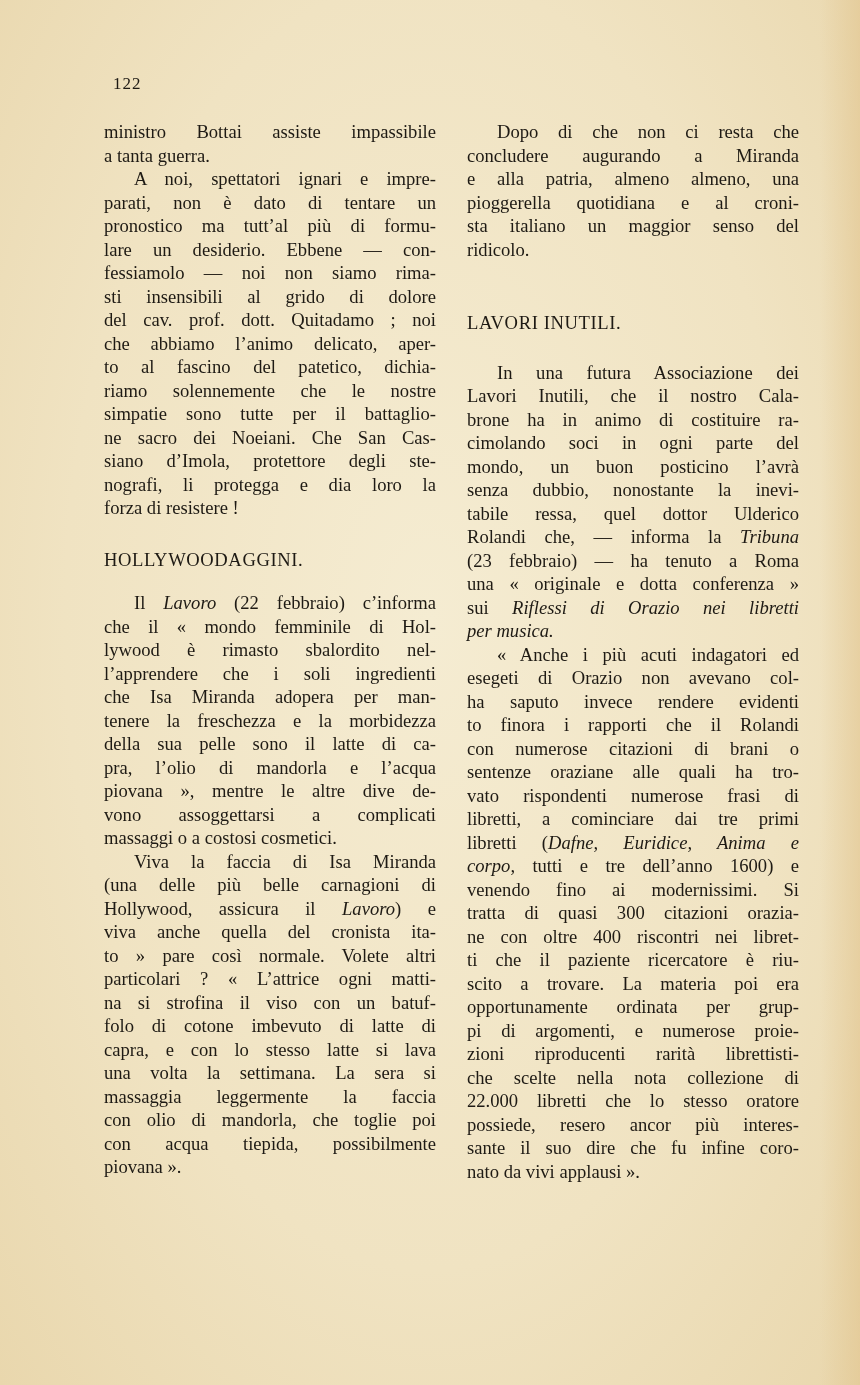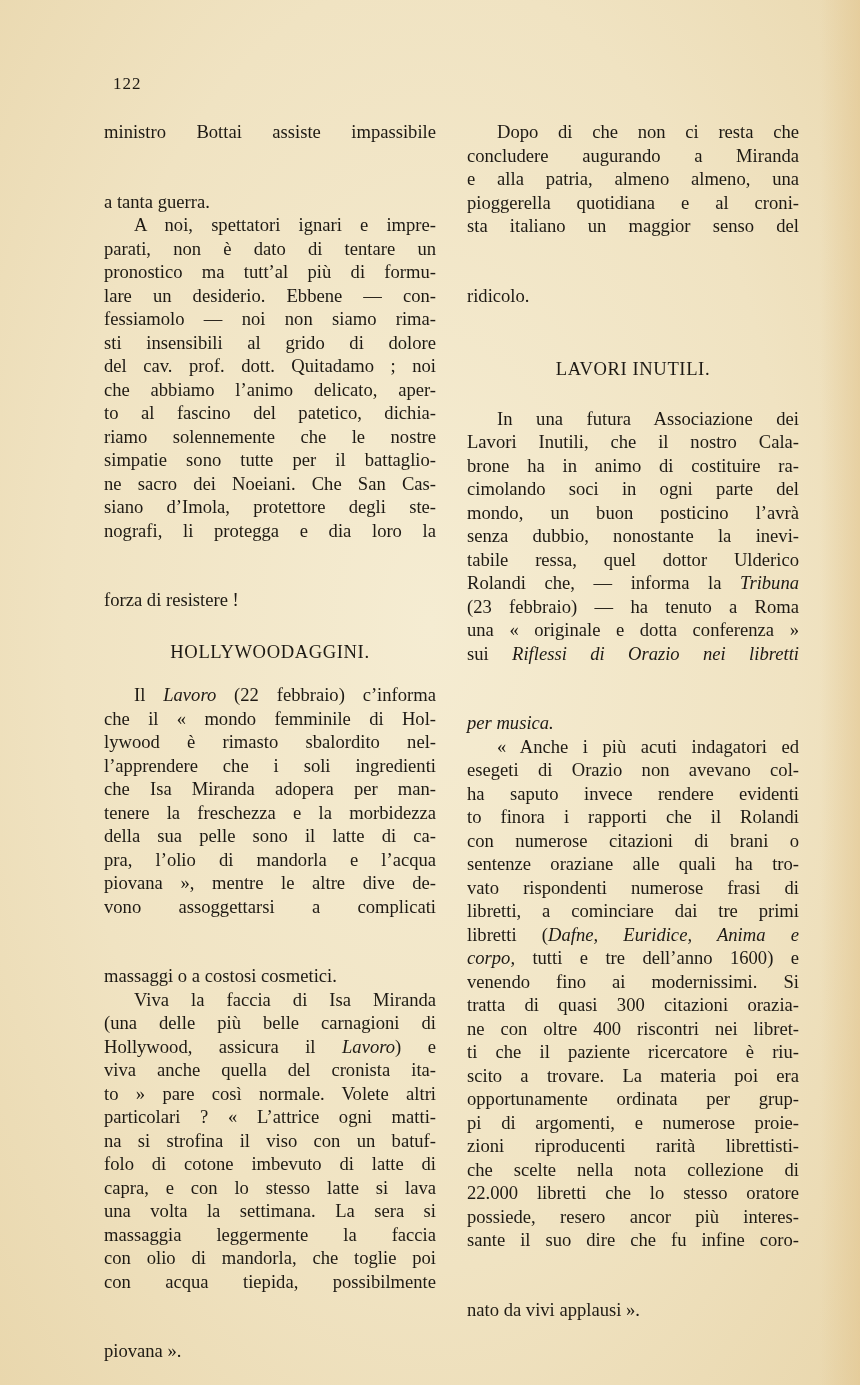--- a/index.html
+++ b/index.html
@@ -23,24 +23,24 @@
     position: absolute; top: 120px; width: 332px;
     font-size: 18.6px; line-height: 23.5px;
   }
   .col-left { left: 104px; }
   .col-right { left: 467px; }
   .line {
     display: block; white-space: nowrap;
     text-align: justify; text-align-last: justify;
     height: 23.5px;
   }
-  .line.last { text-align-last: left; margin-top: 46px; }
+  .line.last { text-align-last: left; }
   .line.indent { padding-left: 30px; }
   .heading {
-    display: block; text-align: center; white-space: nowrap;
+    display: block; white-space: nowrap;
     font-size: 18.6px; letter-spacing: 0.6px;
   }
   .gap-before-heading { height: 28px; }
   .gap-after-heading { height: 20px; }
   i { font-style: italic; }
 </style>
 </head>
 <body>
 
 <div class="edge-right"></div>

